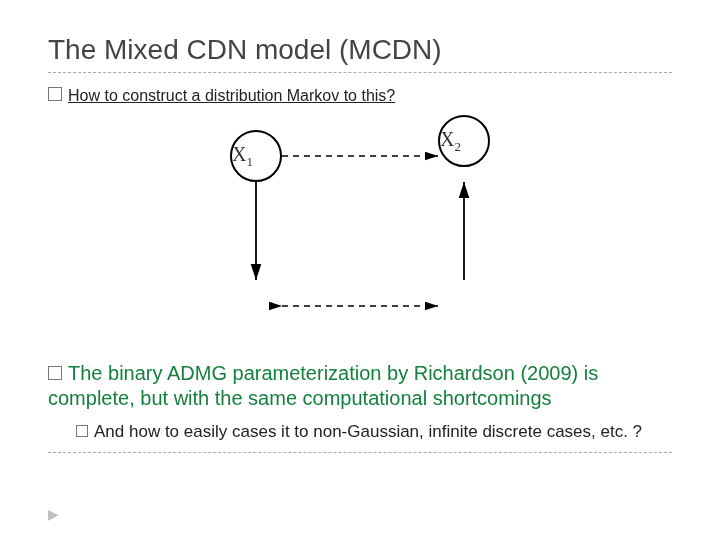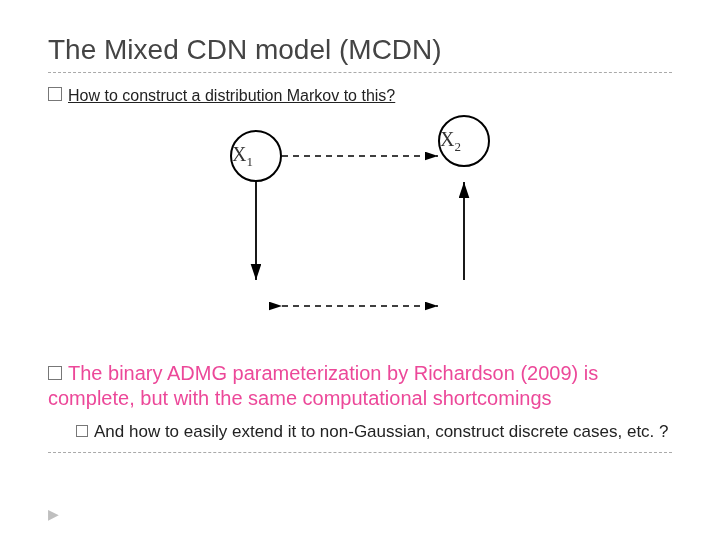--- a/index.html
+++ b/index.html
@@ -73,21 +73,21 @@
     font-family: "Times New Roman", Times, serif;
     font-size: 20px;
     box-sizing: border-box;
   }
   .node sub {
     font-size: 13px;
     vertical-align: sub;
   }
   .body-para {
     font-size: 20px;
-    color: #ec4899;
+    color: #15803d;
     margin: 6px 0 0 0;
     line-height: 1.25;
   }
   .sub-para {
     font-size: 17px;
     color: #222;
     margin: 10px 0 0 28px;
     line-height: 1.25;
   }
   .footer-hr {
@@ -146,20 +146,20 @@
       </div>
 
     </div>
   </div>
 
   <div class="body-para">
     <span class="checkbox"></span><span>The binary ADMG parameterization by Richardson (2009) is complete, but with the same computational shortcomings</span>
   </div>
 
   <div class="sub-para">
-    <span class="checkbox small"></span><span>And how to easily extend it to non-Gaussian, construct discrete cases, etc. ?</span>
+    <span class="checkbox small"></span><span>And how to easily cases it to non-Gaussian, infinite discrete cases, etc. ?</span>
   </div>
 
   <hr class="footer-hr">
 
   <div class="footer-arrow">▶</div>
 
 </div>
 
 </body></html>

